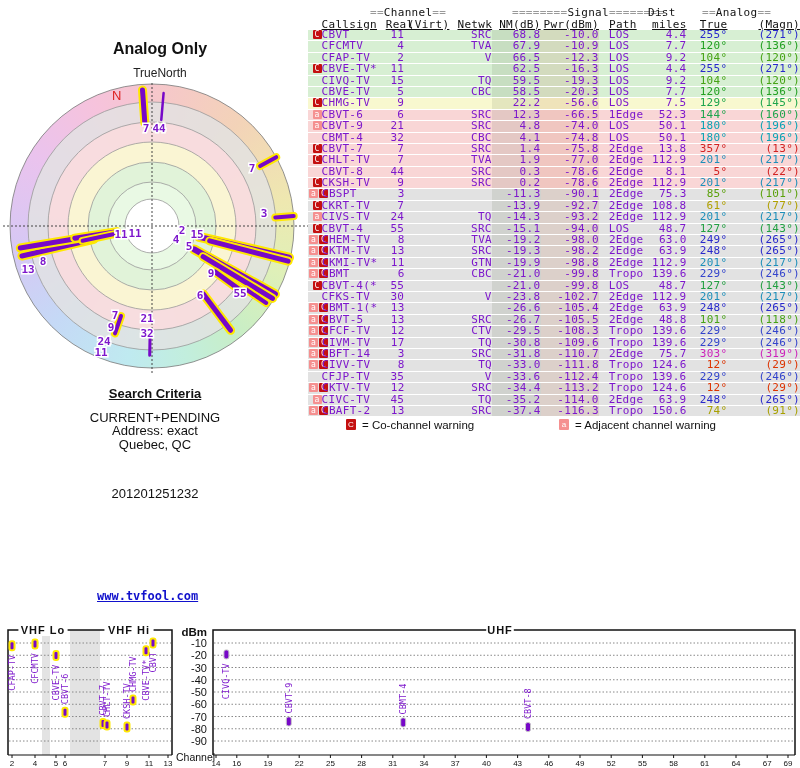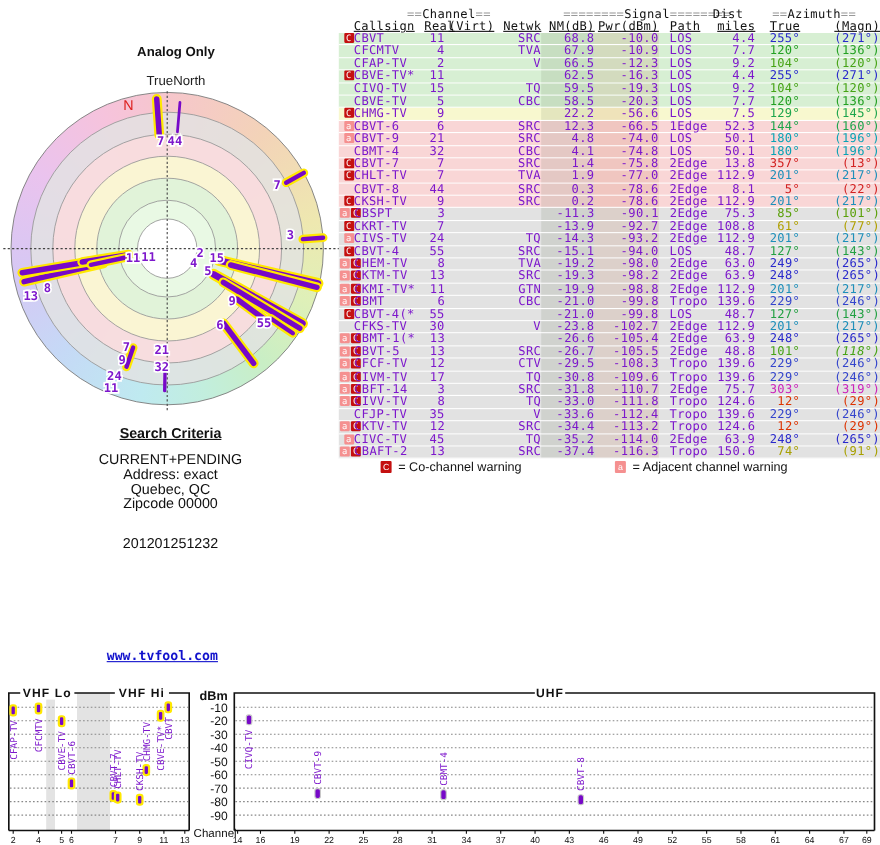--- a/index.html
+++ b/index.html
@@ -1,41 +1,41 @@
 <!DOCTYPE html>
 <html><head>
 <meta charset="utf-8">
 <style>
   html,body{margin:0;padding:0;background:#fff;}
   #root{position:relative;width:800px;height:768px;background:#fff;overflow:hidden;
         font-family:"Liberation Sans",sans-serif;}
   .abs{position:absolute;}
   
-  #radar-title{left:0;top:40px;width:320px;text-align:center;font-weight:bold;font-size:12px;color:#111;}
+  #radar-title{left:0;top:40px;width:320px;text-align:center;font-weight:bold;font-size:16px;color:#111;}
   #radar-sub{left:0;top:66px;width:320px;text-align:center;font-size:12px;color:#222;}
   .ring{position:absolute;border-radius:50%;}
   #wheel{left:10px;top:84px;width:284px;height:284px;border-radius:50%;
     background:conic-gradient(from 0deg,
       #f6c6cc, #f3d3b8 40deg, #eee8b0 80deg, #dff0b8 110deg, #c9eec5 140deg,
       #c2eedd 165deg, #bfeaf0 190deg, #c5d9f6 225deg, #d6c8f4 260deg,
       #eac3ee 300deg, #f6c3dc 335deg, #f6c6cc 360deg);}
   #ring-gray  {left:28px; top:102px;width:248px;height:248px;background:rgba(226,226,226,.83);}
   #ring-pink  {left:48px; top:122px;width:208px;height:208px;background:rgba(250,219,222,.87);}
   #ring-yellow{left:68px; top:142px;width:168px;height:168px;background:rgba(250,247,210,.9);}
   #ring-green1{left:88px; top:162px;width:128px;height:128px;background:rgba(222,243,217,.9);}
   #ring-green2{left:108px;top:182px;width:88px; height:88px; background:rgba(233,249,228,.93);}
   #ring-hole  {left:125px;top:199px;width:54px; height:54px; background:#fff;}
   #radar-svg{left:0;top:0;}
   
   #stable{left:308px;top:8px;width:492px;font-family:"DejaVu Sans Mono",monospace;
           font-size:11px;letter-spacing:.3px;color:#111;}
   .h1row{position:relative;height:10px;font-size:11px;line-height:10px;}
   .h1row .gh{position:absolute;top:0;white-space:pre;}
   .geq{color:#999;}
-  .h2row{display:flex;height:12px;line-height:11px;}
+  .h2row{display:flex;height:12px;line-height:11px;align-items:center;}
   .h2row span{text-decoration:underline;}
   .trow{display:flex;height:10.4px;line-height:10px;border-bottom:1px solid #fff;color:#7d17cc;}
   .trow.green {background:#d7efd3;}
   .trow.yellow{background:#f8f8cf;}
   .trow.red   {background:#f9d6d6;}
   .trow.gray  {background:#e2e2e2;}
   .c-warn{width:14px;text-align:right;white-space:nowrap;}
   .c-cs  {width:66px;}
   .c-real{width:19px;text-align:right;}
   .c-virt{width:46px;text-align:right;}
@@ -151,32 +151,31 @@
         <text x="135" y="237" text-anchor="middle" font-family="DejaVu Sans Mono,monospace" font-size="11" font-weight="bold" fill="#7d17cc" stroke="#ffffff" stroke-width="3" paint-order="stroke">11</text>
       </g>
     <text id="n-label" font-family="Liberation Sans,sans-serif" font-size="13" fill="#dd2222" x="112" y="100">N</text>
   </svg>
 
   <div class="abs" id="crit-head">Search Criteria</div>
   <div class="abs" id="crit-lines">
     <div>CURRENT+PENDING</div>
     <div>Address: exact</div>
     <div>Quebec, QC</div>
-    <div>Zipcode 00000</div>
   </div>
   <div class="abs" id="crit-date">
     <div>201201251232</div>
   </div>
 
   <div class="abs" id="stable">
     <div class="h1row">
       <span class="gh" style="left:62px"><i class="geq">==</i><b style="font-weight:normal">Channel</b><i class="geq">==</i></span>
       <span class="gh" style="left:204px"><i class="geq">========</i><b style="font-weight:normal">Signal</b><i class="geq">========</i></span>
       <span class="gh" style="left:340px"><b style="font-weight:normal">Dist</b></span>
-      <span class="gh" style="left:394px"><i class="geq">==</i><b style="font-weight:normal">Azimuth</b><i class="geq">==</i></span>
+      <span class="gh" style="left:394px"><i class="geq">==</i><b style="font-weight:normal">Analog</b><i class="geq">==</i></span>
     </div>
     <div class="h2row">
       <span class="c-warn" style="text-decoration:none"></span>
       <span class="c-cs">Callsign</span>
       <span class="c-real">Real</span>
       <span class="c-virt">(Virt)</span>
       <span class="c-net">Netwk</span>
       <span class="c-nm" style="background:none">NM(dB)</span>
       <span class="c-pwr" style="background:none">Pwr(dBm)</span>
       <span class="c-path">Path</span>
@@ -514,21 +513,21 @@
           <span class="c-warn"><span class="wbox wa">a</span><span class="wbox wC">C</span></span>
           <span class="c-cs">CBVT-5</span>
           <span class="c-real">13</span>
           <span class="c-virt"></span>
           <span class="c-net">SRC</span>
           <span class="c-nm">-26.7</span>
           <span class="c-pwr">-105.5</span>
           <span class="c-path">2Edge</span>
           <span class="c-mi">48.8</span>
           <span class="c-az" style="color: rgb(70, 163, 21);">101°</span>
-          <span class="c-mag" style="color: rgb(70, 163, 21); font-style: italic;">(118°)</span>
+          <span class="c-mag" style="color: rgb(70, 163, 21);">(118°)</span>
         </div>
         <div class="trow gray">
           <span class="c-warn"><span class="wbox wa">a</span><span class="wbox wC">C</span></span>
           <span class="c-cs">CFCF-TV</span>
           <span class="c-real">12</span>
           <span class="c-virt"></span>
           <span class="c-net">CTV</span>
           <span class="c-nm">-29.5</span>
           <span class="c-pwr">-108.3</span>
           <span class="c-path">Tropo</span>

